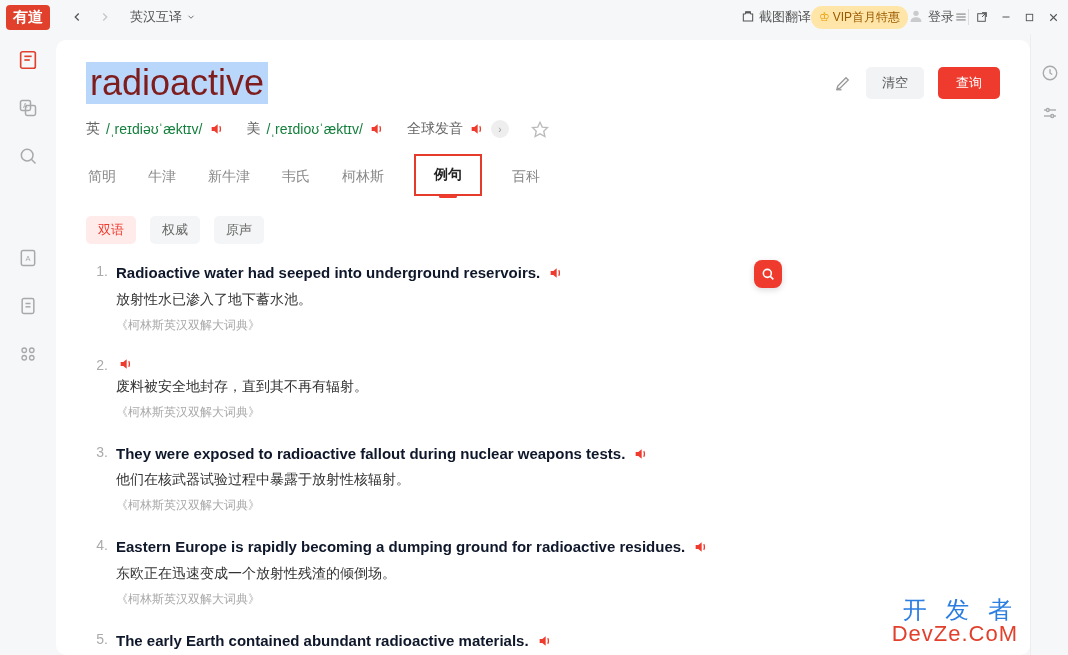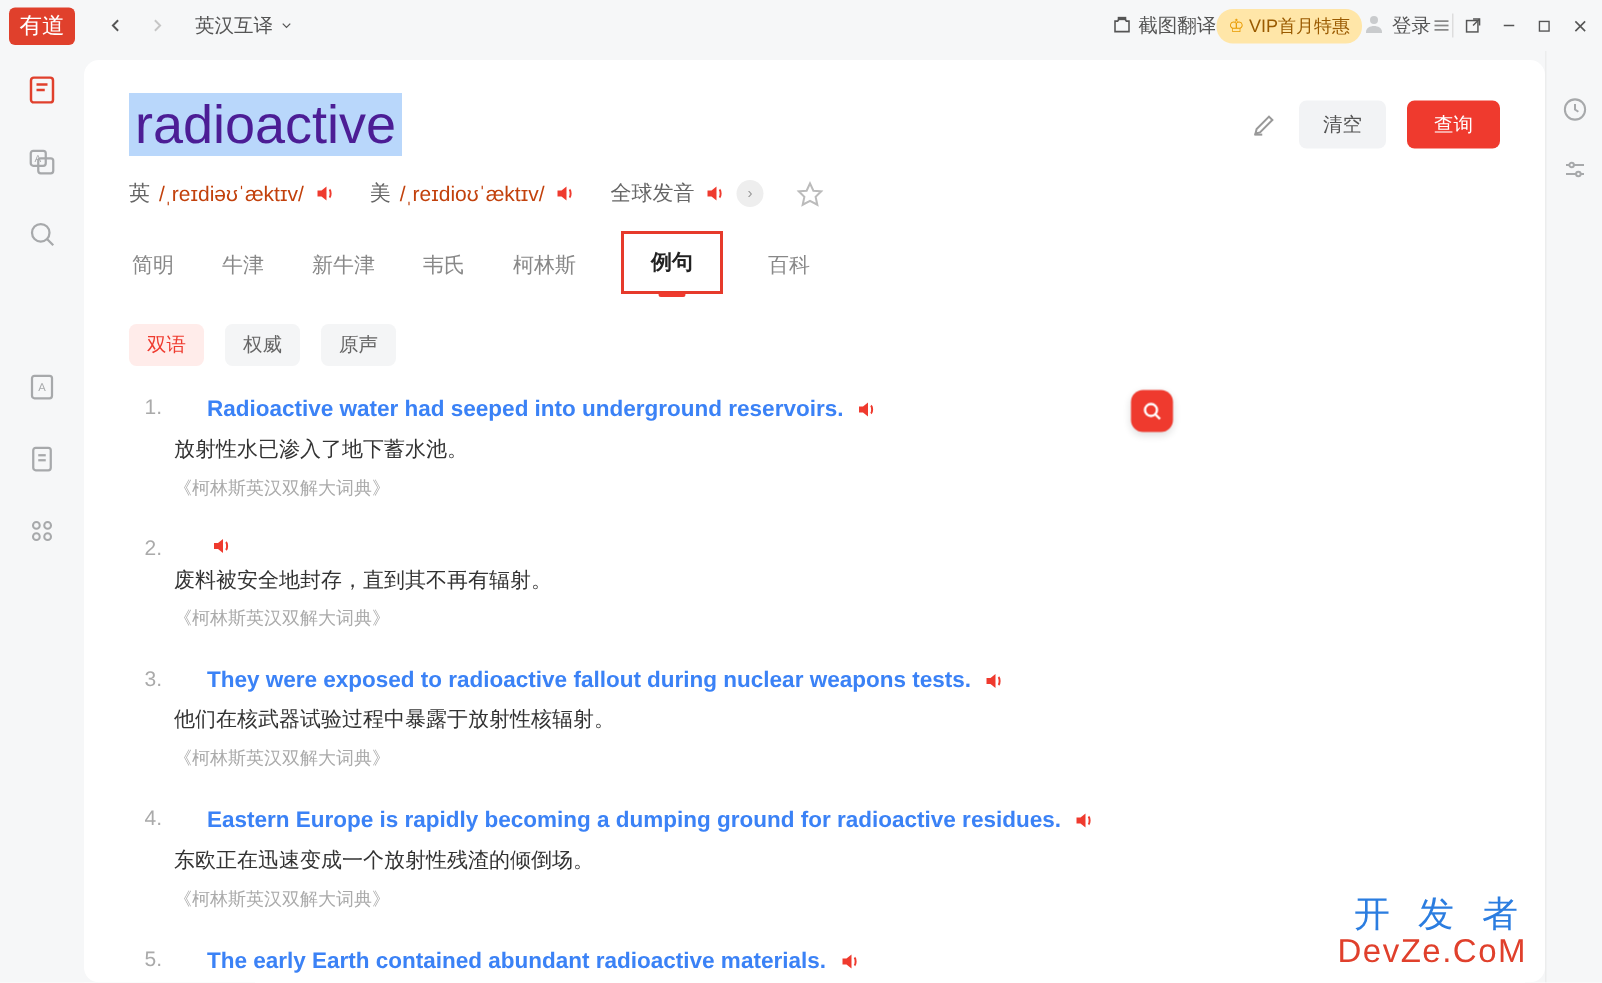--- a/index.html
+++ b/index.html
@@ -18,21 +18,21 @@
   height: 34px;
   display: flex;
   align-items: center;
   padding: 0 8px 0 0;
   background: #f6f7f8;
 }
 .logo {
   width: 56px; height: 34px; display:flex; align-items:center; justify-content:center;
 }
 .logo-box {
-  background:#e0402c; color:#fff; font-weight:normal; font-size:15px; padding:3px 7px; border-radius:4px;
+  background:#e0402c; color:#fff; font-weight:bold; font-size:15px; padding:3px 7px; border-radius:4px;
 }
 .nav-arrows { display:flex; gap:6px; margin-left:10px; }
 .nav-arrow {
   width:22px; height:22px; border-radius:4px; display:flex; align-items:center; justify-content:center;
   color:#555; cursor:pointer;
 }
 .nav-arrow.disabled { color:#c6c6c6; }
 .top-select { margin-left:14px; color:#555; display:flex; align-items:center; gap:4px; cursor:pointer; font-size:13px;}
 .top-right { margin-left:auto; display:flex; align-items:center; gap:0; }
 .top-right .btn-screenshot { display:flex; align-items:center; gap:4px; color:#555; cursor:pointer; }
@@ -58,32 +58,32 @@
 
 
 .main {
   position:absolute; left:56px; right:38px; top:40px; bottom:0;
   background:#fff; border-radius:10px;
   padding: 22px 30px 0 30px;
   display:flex; flex-direction:column;
 }
 .search-row { display:flex; align-items:center; gap:10px; }
 .word-input {
-  font-size:36px; color:#4c1d95; background:#b9d7fb; padding:0 4px; border:none; outline:none;
+  font-size:36px; color:#7f1d1d; background:#b9d7fb; padding:0 4px; border:none; outline:none;
   font-family: inherit;
 }
 .search-actions { margin-left:auto; display:flex; align-items:center; gap:14px; }
 .btn-clear { background:#f2f3f5; color:#555; border:none; padding:7px 16px; border-radius:5px; cursor:pointer; font-size:13px;}
 .btn-search { background:#ef3a2e; color:#fff; border:none; padding:7px 18px; border-radius:5px; cursor:pointer; font-size:13px;}
 .pencil-icon { color:#999; cursor:pointer; }
 
 
 .pron-row { margin-top:16px; display:flex; align-items:center; gap:22px; color:#666; font-size:14px; }
 .pron-block { display:flex; align-items:center; gap:6px; }
-.pron-ipa { color:#c2410c; }
+.pron-ipa { color:#15803d; }
 .speaker { color:#ef3a2e; width:16px; height:16px; display:inline-flex; align-items:center; }
 .speaker svg { width:16px; height:16px; }
 .circle-arrow { width:18px;height:18px; border-radius:50%; background:#eee; display:inline-flex; align-items:center; justify-content:center; color:#999; font-size:10px;}
 .star { color:#bbb; cursor:pointer; }
 
 
 .tabs { display:flex; gap:28px; margin-top:24px; color:#888; font-size:14px; }
 .tab { cursor:pointer; padding:6px 2px; position:relative; }
 .tab.active { color:#222; font-weight:600; }
 .tab.active::after { content:""; position:absolute; left:50%; transform:translateX(-50%); bottom:-4px; width:18px; height:3px; background:#ef3a2e; border-radius:2px;}
@@ -99,21 +99,21 @@
   position:absolute; right:286px; top:260px; width:28px; height:28px; border-radius:8px;
   background:#ef3a2e; display:flex; align-items:center; justify-content:center; color:#fff;
   box-shadow:0 2px 6px rgba(0,0,0,.15);
 }
 
 
 .results { margin-top:18px; overflow-y:auto; padding-right:8px; padding-bottom:20px; }
 .item { display:flex; margin-bottom:22px; }
 .item .num { width:22px; text-align:right; color:#aaa; margin-right:8px; font-size:14px; padding-top:1px;}
 .item .body { flex:1; }
-.en-line { font-size:15px; color:#3b82f6; font-weight:600; line-height:1.5; display:flex; align-items:center; flex-wrap:wrap; gap:6px;margin-left:22px;}
+.en-line { font-size:15px; color:#0f172a; font-weight:600; line-height:1.5; display:flex; align-items:center; flex-wrap:wrap; gap:6px;}
 .en-line .speaker { margin-left:2px; }
 .cn-line { font-size:14px; color:#333; margin-top:6px; }
 .src-line { font-size:12px; color:#aaa; margin-top:8px; }
 
 
 .watermark { position:absolute; right:50px; bottom:10px; text-align:right; line-height:1.05; font-family: "Segoe UI", sans-serif; }
 .watermark .l1 { color:#2b7de0; font-size:24px; letter-spacing:6px; font-weight:400;}
 .watermark .l2 { color:#e0402c; font-size:22px; letter-spacing:1px; font-weight:500;}
 
 

